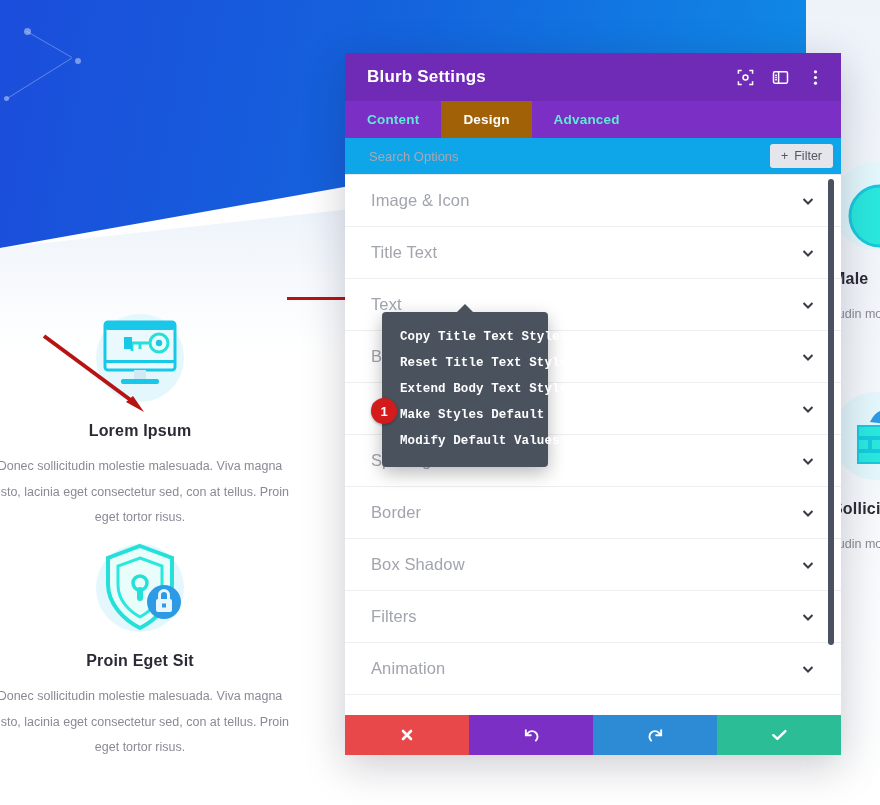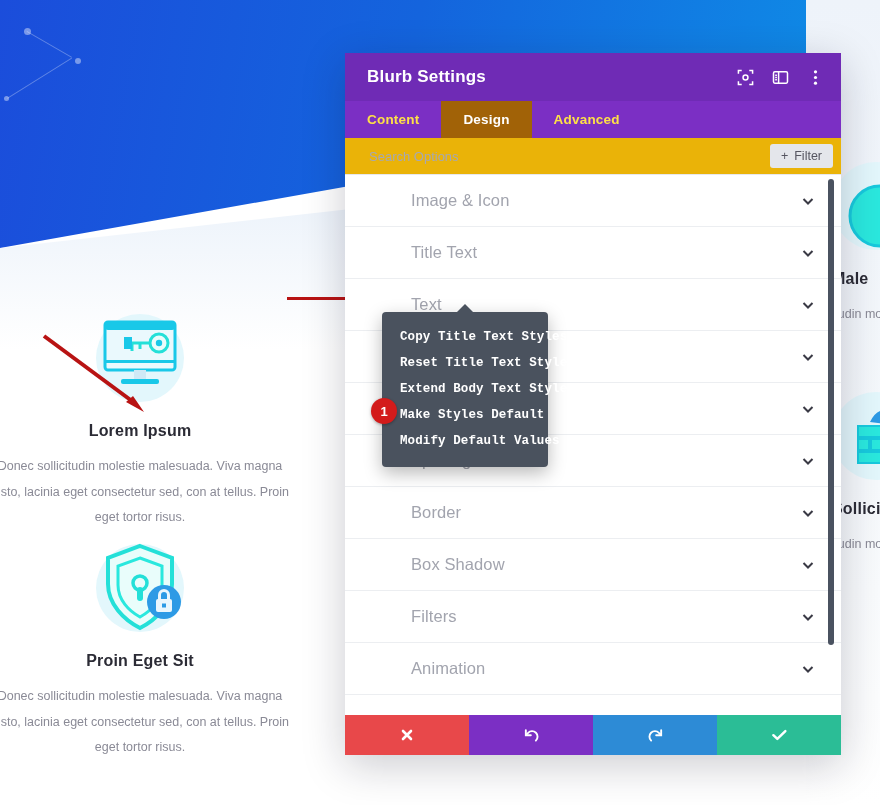--- a/index.html
+++ b/index.html
@@ -92,45 +92,45 @@
     height:48px; background:#6f2bb5; display:flex; align-items:center;
     padding:0 16px 0 22px; flex:0 0 auto;
   }
   .modal-title { color:#fff; font-size:17px; font-weight:bold; letter-spacing:.2px; }
   .hdr-icons { margin-left:auto; display:flex; align-items:center; gap:15px; }
   .hdr-icon { width:20px; height:20px; display:flex; align-items:center; justify-content:center; }
 
   .tabbar { height:37px; background:#7b2fc4; display:flex; flex:0 0 auto; }
   .tab {
     padding:0 22px; display:flex; align-items:center; justify-content:center;
-    color:#fde047; font-size:13.5px; font-weight:bold; letter-spacing:.2px;
+    color:#5eead4; font-size:13.5px; font-weight:bold; letter-spacing:.2px;
   }
   .tab.active { background:#a16207; color:#fff; }
 
   .searchbar {
-    height:37px; background:#eab308; border-bottom:1px solid #e7e8ed;
+    height:37px; background:#0ea5e9; border-bottom:1px solid #e7e8ed;
     display:flex; align-items:center; padding:0 8px 0 24px; flex:0 0 auto;
   }
   .search-input {
     flex:1; border:none; background:transparent; outline:none;
     font-family:"Liberation Sans", sans-serif; font-size:13px; color:#4a4a55;
   }
   .search-input::placeholder { color:#a6a8b3; }
   .filter-btn {
     background:#e4e6eb; border-radius:3px; padding:5px 11px;
     font-size:12.5px; color:#555560; display:flex; align-items:center; gap:6px;
     border:none; font-family:"Liberation Sans", sans-serif; cursor:pointer;
   }
 
   .sections { flex:1 1 auto; position:relative; overflow:hidden; background:#fff; }
   .section-row {
     height:52px; display:flex; align-items:center; justify-content:space-between;
     padding:0 26px 0 26px; border-bottom:1px solid #eceef1; background:#fff;
   }
-  .section-label { font-size:16.5px; color:#a2a4ae; font-weight:400; letter-spacing:.1px;margin-left:40px; }
+  .section-label { font-size:16.5px; color:#a2a4ae; font-weight:400; letter-spacing:.1px; }
   .chev { width:14px; height:14px; color:#3a3a45; }
 
   .track {
     position:absolute; right:7px; top:4px; width:6px; height:466px;
     background:#4a5260; border-radius:3px; z-index:5;
   }
 
   
   #ctx-menu {
     position:absolute; left:382px; top:312px; width:166px;

